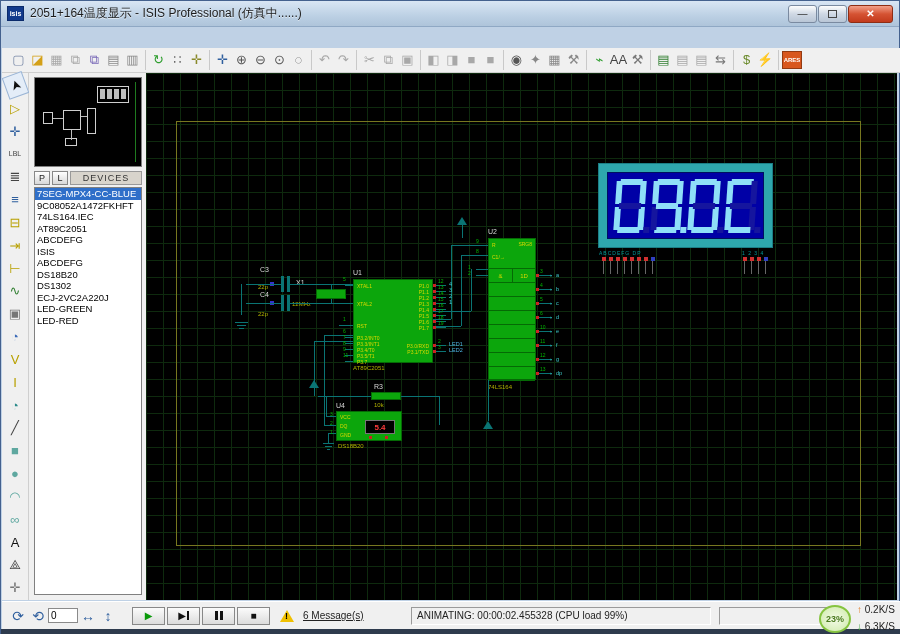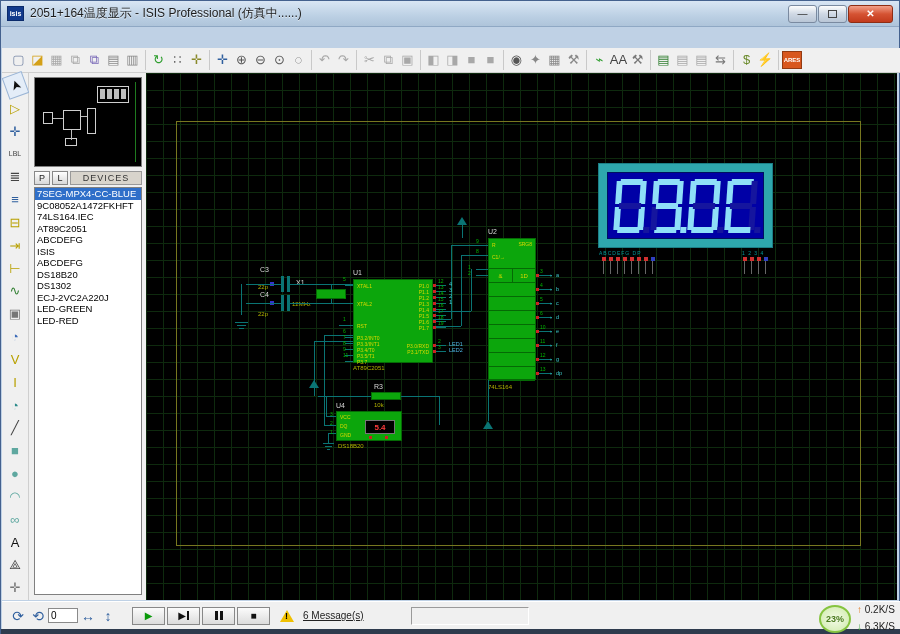--- a/index.html
+++ b/index.html
@@ -596,20 +596,21 @@
         <span class="pausebars">
           <i></i>
           <i></i>
         </span>
       </div>
     <div class="simbtn">
         <span style="color:#111;">■</span>
       </div>
     <div class="warn-tri"></div>
     <div class="sunken" style="width:105px;border:none;text-decoration:underline;">6 Message(s)</div>
+    <div class="sunken" style="width:300px;margin-left:8px;">ANIMATING: 00:00:02.455328 (CPU load 99%)</div>
     <div class="sunken" style="width:118px;margin-left:8px;"></div>
   </div>
   <div id="bottomedge"></div>
 
   <div id="netoverlay">
     <div id="net-circle">23%</div>
     <div class="net-line" style="top:2px;"><span class="up">↑</span> <span>0.2K/S</span></div>
     <div class="net-line" style="top:19px;"><span class="down">↓</span> <span>6.3K/S</span></div>
   </div>
 

